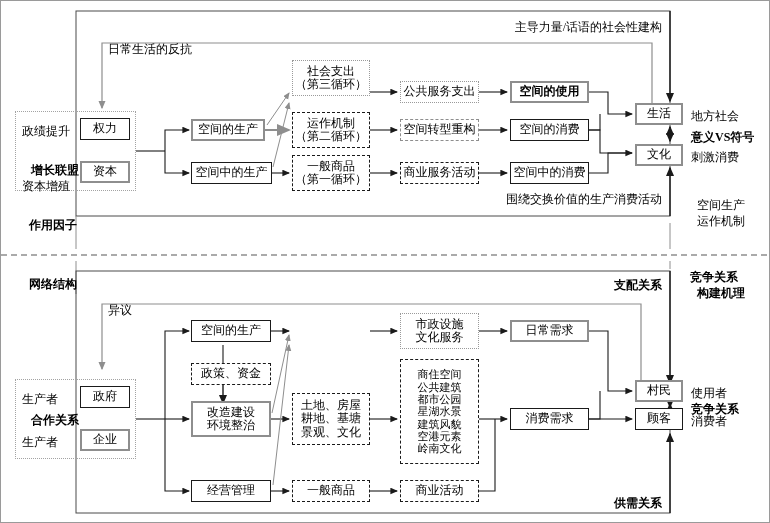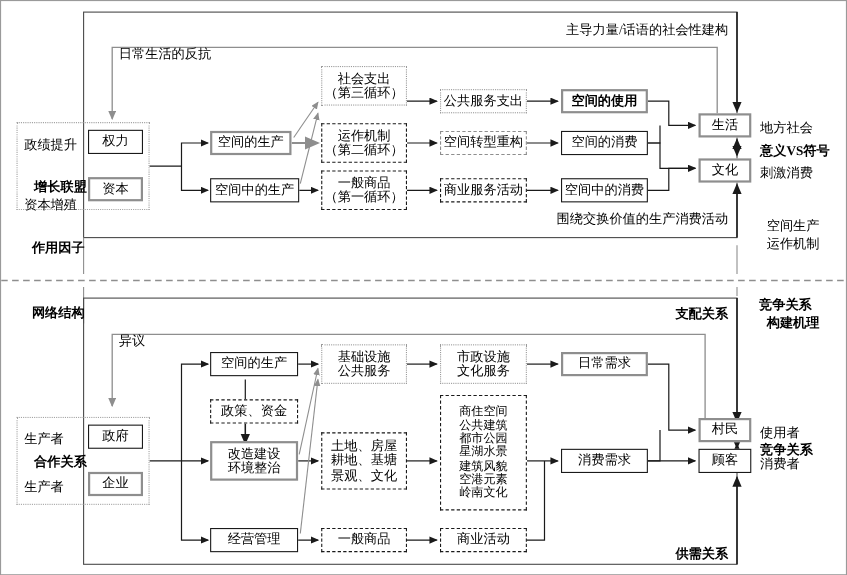--- a/index.html
+++ b/index.html
@@ -213,24 +213,20 @@
       <span>政策、资金</span>
     </div>
   <div class="node b-gray f12" style="left:190px;top:400px;width:80px;height:36px;flex-direction:column;">
     <span>改造建设</span>
     <span>环境整治</span>
   </div>
   <div class="node b-solid f12" style="left:190px;top:479px;width:80px;height:22px;">
       <span>经营管理</span>
     </div>
 
-  <div class="node b-dot f12" style="left:291px;top:312px;width:78px;height:36px;flex-direction:column;">
-    <span>基础设施</span>
-    <span>公共服务</span>
-  </div>
   <div class="node b-dash f12" style="left:291px;top:392px;width:78px;height:52px;flex-direction:column;">
     <span>土地、房屋</span>
     <span>耕地、基塘</span>
     <span>景观、文化</span>
   </div>
   <div class="node b-dash f12" style="left:291px;top:479px;width:78px;height:22px;">
       <span>一般商品</span>
     </div>
 
   <div class="node b-dot f12" style="left:399px;top:312px;width:79px;height:36px;flex-direction:column;">

